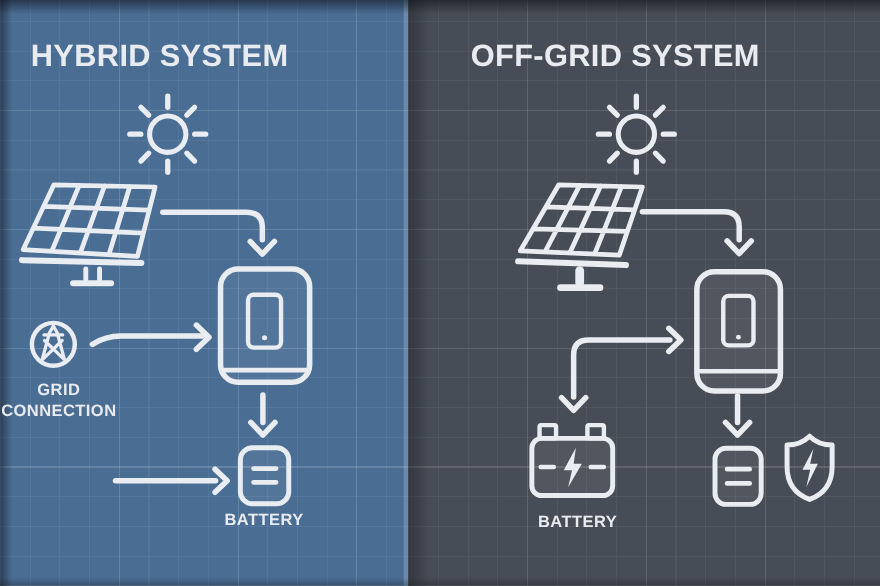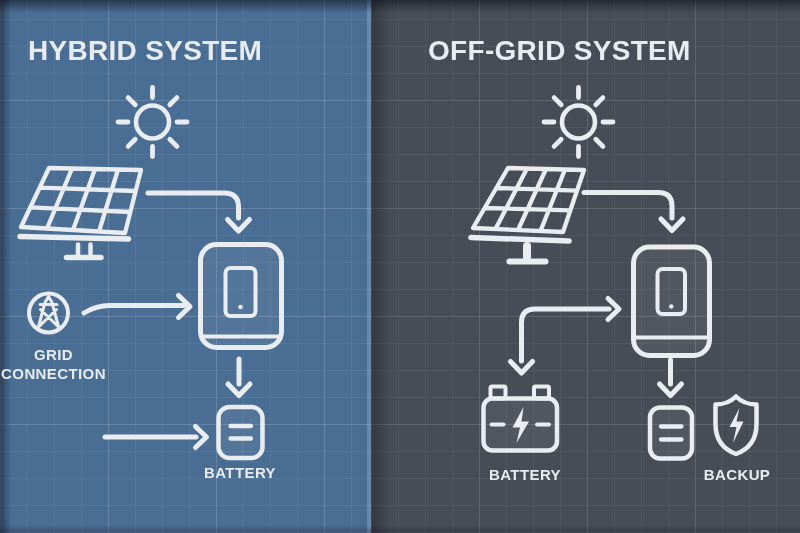--- a/index.html
+++ b/index.html
@@ -175,14 +175,13 @@
 
   <div class="txt lbl" style="left:-4px;top:345px;width:115px;">
     <div>GRID</div>
     <div>CONNECTION</div>
   </div>
 
   <div class="txt lbl" style="left:190px;top:463px;width:100px;">BATTERY</div>
 
   <div class="txt lbl" style="left:475px;top:465px;width:100px;">BATTERY</div>
 
-  <div class="txt lbl" style="left:687px;top:465px;width:100px;">BACKUP</div>
 </div>
 
 </body></html>

